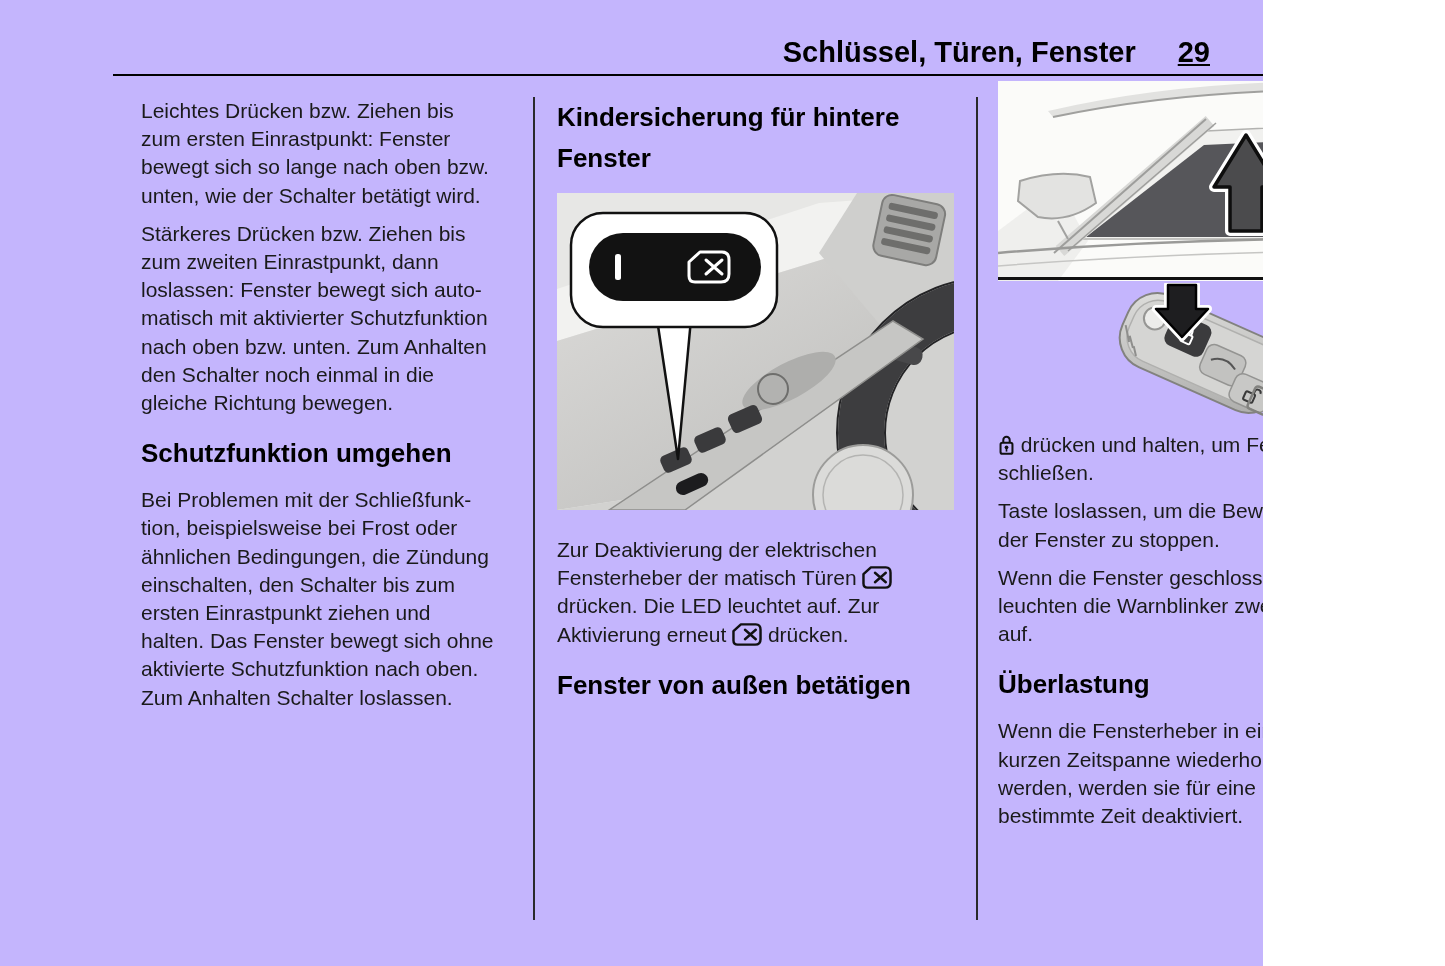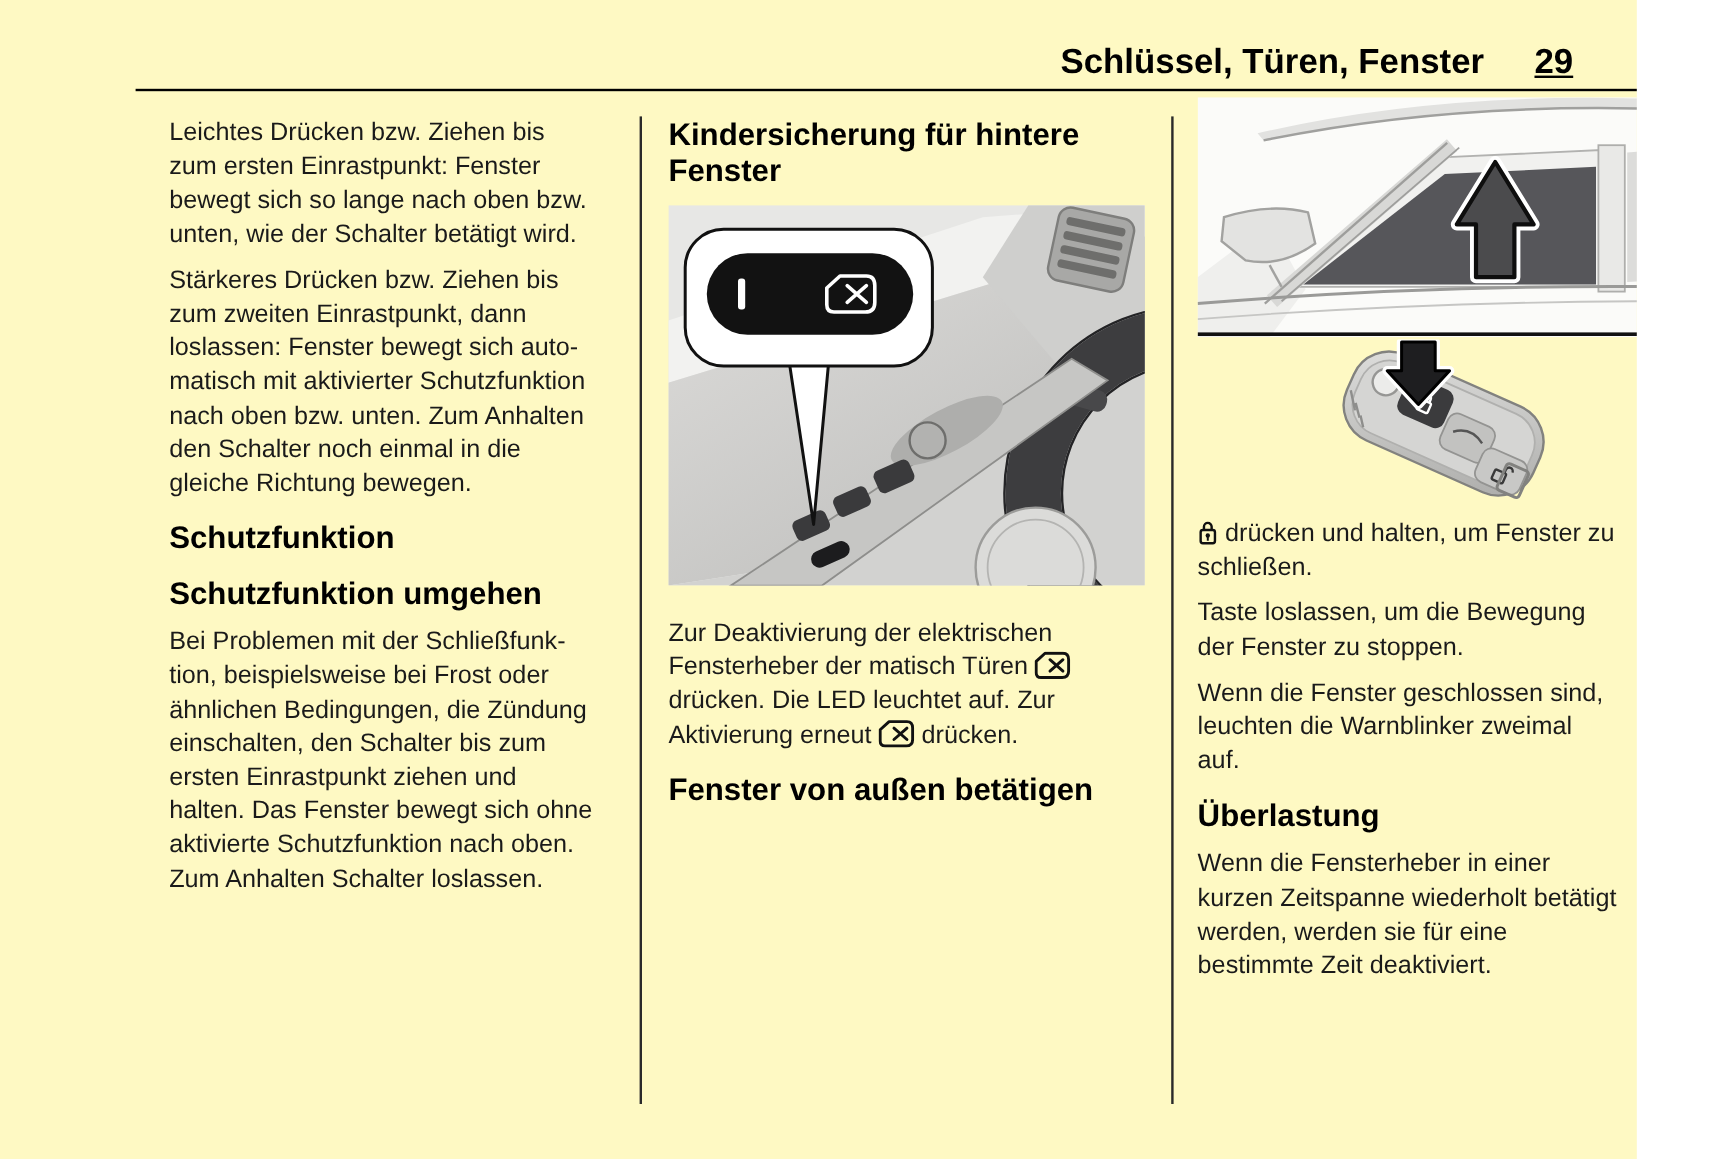--- a/index.html
+++ b/index.html
@@ -1,17 +1,17 @@
 <!DOCTYPE html>
 <html><head>
 <meta charset="utf-8">
 <style>
   html,body{margin:0;padding:0;background:#ffffff;}
   .page{
-    position:relative;width:1364px;height:966px;background:#fef9c3;
+    position:relative;width:1263px;height:966px;background:#c4b5fd;
     font-family:"Liberation Sans", sans-serif;color:#1a1a1a;overflow:hidden;
   }
   
   .header-row{
     position:absolute;left:113px;right:53px;top:36px;
     display:flex;justify-content:flex-end;align-items:baseline;
     font-weight:bold;font-size:29px;color:#000;
   }
   .header-title{white-space:nowrap;}
   .header-num{margin-left:42px;text-decoration:underline;}
@@ -20,21 +20,21 @@
   .vdiv{position:absolute;top:97px;height:823px;width:2px;background:#2a2a2a;}
   .vdiv1{left:533px;}
   .vdiv2{left:976px;}
   
   .col{position:absolute;font-size:21px;line-height:28.2px;}
   .col1{left:115px;top:97px;width:418px;margin-left:26px;}
   .col2{left:557px;top:97px;width:420px;}
   .col3{left:998px;top:81px;width:402px;}
   .col p{margin:0 0 10px 0;white-space:pre-line;}
   .col p span{white-space:pre-line;}
-  .hd{font-size:26px;line-height:30px;font-weight:bold;color:#000;margin:16px 0 12px 0;white-space:pre-line;}
+  .hd{font-size:26px;line-height:41px;font-weight:bold;color:#000;margin:16px 0 12px 0;white-space:pre-line;}
   .hd.first{margin-top:0;}
   figure{margin:0;padding:0;}
   .figA{margin:14px 0 26px 0;width:397px;height:317px;}
   .figB{margin:0;width:390px;height:200px;}
   .figC{margin:2px 0 6px 0;width:400px;height:142px;}
   .iic{display:inline-block;vertical-align:-4px;line-height:0;}
   .iic svg{display:inline-block;}
 </style>
 </head>
 <body>
@@ -55,21 +55,20 @@
 zum ersten Einrastpunkt: Fenster
 bewegt sich so lange nach oben bzw.
 unten, wie der Schalter betätigt wird.</p>
     <p>Stärkeres Drücken bzw. Ziehen bis
 zum zweiten Einrastpunkt, dann
 loslassen: Fenster bewegt sich auto-
 matisch mit aktivierter Schutzfunktion
 nach oben bzw. unten. Zum Anhalten
 den Schalter noch einmal in die
 gleiche Richtung bewegen.</p>
-    <h2 class="hd">Schutzfunktion</h2>
     <h2 class="hd">Schutzfunktion umgehen</h2>
     <p>Bei Problemen mit der Schließfunk-
 tion, beispielsweise bei Frost oder
 ähnlichen Bedingungen, die Zündung
 einschalten, den Schalter bis zum
 ersten Einrastpunkt ziehen und
 halten. Das Fenster bewegt sich ohne
 aktivierte Schutzfunktion nach oben.
 Zum Anhalten Schalter loslassen.</p>
   </section>

